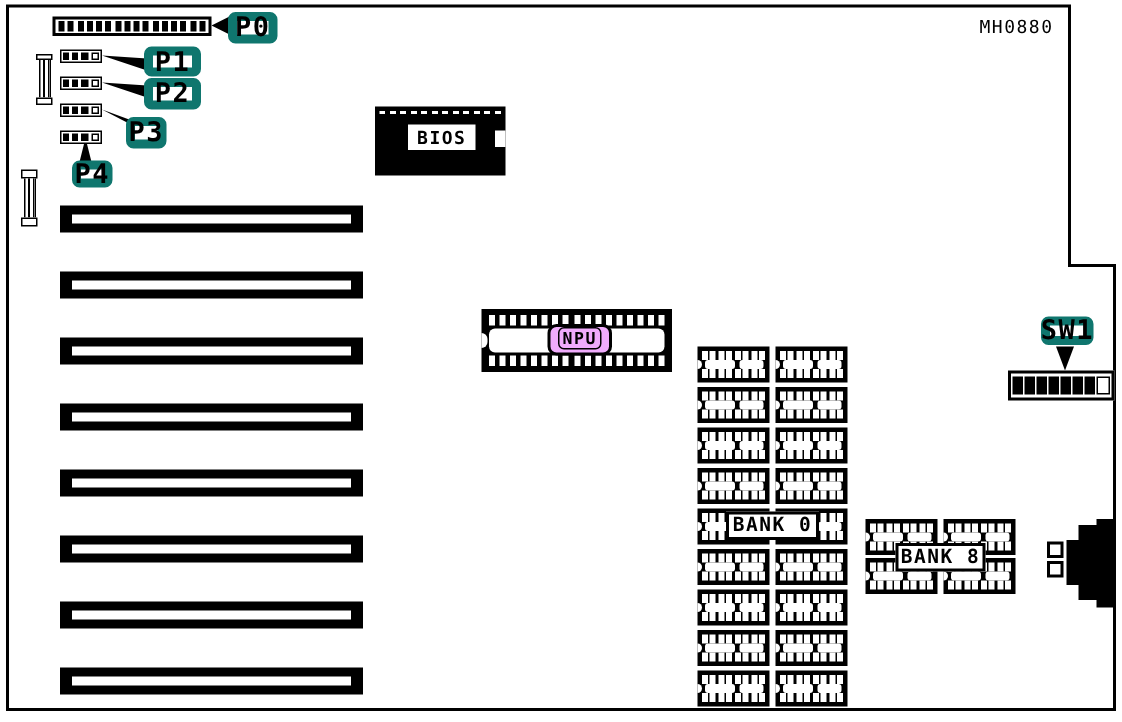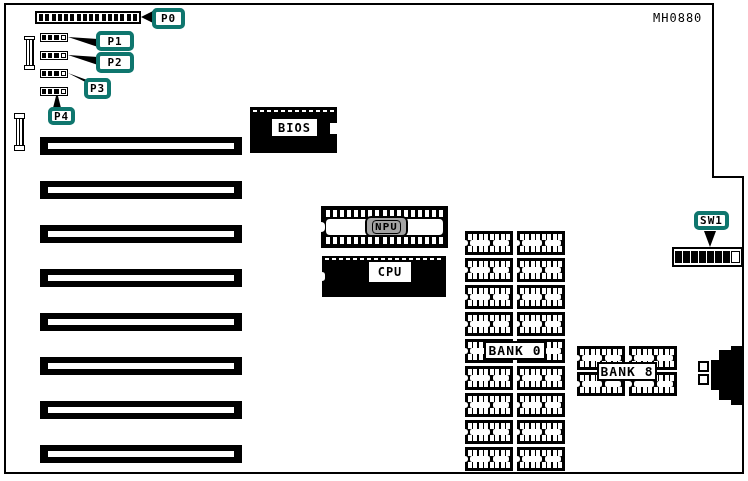--- a/index.html
+++ b/index.html
@@ -2,23 +2,23 @@
 <html><head>
 <meta charset="utf-8">
 <style>
   html,body{margin:0;padding:0;background:#fff;}
   .board{position:relative;width:748px;height:481px;background:#fff;
          font-family:"DejaVu Sans Mono",monospace;color:#000;overflow:hidden;}
   .abs{position:absolute;}
   svg.overlay{position:absolute;left:0;top:0;width:748px;height:481px;}
 
   
-  .callout{position:absolute;background:#fff;border:4px solid #0f766e;border-radius:5px;
+  .callout{position:absolute;background:#fff;border:6px solid #0f766e;border-radius:5px;
            display:flex;align-items:center;justify-content:center;
-           font-size:11px;font-weight:bold;letter-spacing:1px;box-sizing:border-box;}
+           font-size:18px;font-weight:bold;letter-spacing:1px;box-sizing:border-box;}
 
   
   .p0hdr{position:absolute;left:35px;top:11px;width:106px;height:13px;border:2px solid #000;
          background:#fff;display:flex;align-items:center;justify-content:space-between;
          padding:0 2px;box-sizing:border-box;}
   .hpin{width:4px;height:7px;background:#000;}
 
   
   .sconn{position:absolute;left:40px;width:28px;height:9px;border:1px solid #000;background:#fff;
          display:flex;align-items:center;gap:2px;padding:0 1px;box-sizing:border-box;}
@@ -46,22 +46,22 @@
   .rnotch{position:absolute;right:0;top:16px;width:7px;height:11px;background:#fff;}
   .lnotch{position:absolute;left:0;top:16px;width:3px;height:9px;background:#fff;border-radius:0 4px 4px 0;}
 
   
   .npu{position:absolute;left:321px;top:206px;width:127px;height:42px;background:#000;}
   .npu .prow{position:absolute;left:5px;right:5px;height:7px;display:flex;justify-content:space-between;}
   .npu .pr-top{top:4px;} .npu .pr-bot{bottom:4px;}
   .npu .npin{width:4px;height:7px;background:#fff;}
   .npu .mid{position:absolute;left:5px;top:13px;right:5px;bottom:13px;background:#fff;border-radius:4px;}
   .npu .nnotch{position:absolute;left:0;top:16px;width:4px;height:10px;background:#fff;border-radius:0 5px 5px 0;}
-  .npulabel{position:absolute;left:365px;top:216px;width:43px;height:21px;background:#a3a3a3;border:2px solid #000;
-            border-radius:6px;display:flex;align-items:center;justify-content:center;box-sizing:border-box;font-family:Liberation Mono, monospace;}
+  .npulabel{position:absolute;left:365px;top:216px;width:43px;height:21px;background:#f0abfc;border:2px solid #000;
+            border-radius:6px;display:flex;align-items:flex-start;justify-content:center;box-sizing:border-box;}
   .npulabel .inner{border:1px solid #000;border-radius:4px;padding:0 2px;font-size:11px;font-weight:bold;letter-spacing:1px;}
 
   
   .mchip{position:absolute;width:48px;height:24px;background:#000;}
   .mpins{position:absolute;left:3px;right:3px;height:6px;display:flex;justify-content:space-between;}
   .mtop{top:3px;} .mbot{bottom:3px;}
   .mpin{width:4px;height:6px;background:#fff;}
   .mbar{position:absolute;top:9px;height:6px;background:#fff;border-radius:2px;}
   .mbar1{left:5px;width:20px;} .mbar2{left:28px;width:16px;}
   .mnotch{position:absolute;left:0;top:9px;width:3px;height:6px;background:#fff;border-radius:0 3px 3px 0;}
@@ -723,21 +723,21 @@
     <div class="fcap" style="height:4px;"></div>
     <div class="fbody" style="width:8px;height:25px;"></div>
     <div class="fcap" style="height:5px;"></div>
   </div>
   <div class="fuse" style="left:14px;top:113px;width:11px;">
     <div class="fcap" style="height:6px;"></div>
     <div class="fbody" style="width:8px;height:26px;"></div>
     <div class="fcap" style="height:6px;"></div>
   </div>
 
-  <div class="bigchip" style="left:250px;top:71px;width:87px;height:46px;margin-top:36px;">
+  <div class="bigchip" style="left:250px;top:71px;width:87px;height:46px;">
     <div class="dashline"></div>
     <div class="rnotch"></div>
     <div class="chiplabel" style="left:22px;top:12px;width:45px;height:17px;">BIOS</div>
   </div>
 
   <div class="npu">
     <div class="prow pr-top" id="npu-top">
         <div class="npin"></div>
         <div class="npin"></div>
         <div class="npin"></div>
@@ -775,25 +775,20 @@
         <div class="npin"></div>
         <div class="npin"></div>
       </div>
     <div class="mid"></div>
     <div class="nnotch"></div>
   </div>
   <div class="npulabel">
     <span class="inner">NPU</span>
   </div>
 
-  <div class="bigchip" style="left:322px;top:256px;width:124px;height:41px;">
-    <div class="dashline" style="top:2px;"></div>
-    <div class="lnotch"></div>
-    <div class="chiplabel" style="left:47px;top:6px;width:42px;height:20px;">CPU</div>
-  </div>
 
   <div class="banklabel" style="left:484px;top:341px;width:62px;height:19px;">BANK 0</div>
   <div class="banklabel" style="left:597px;top:362px;width:60px;height:19px;">BANK 8</div>
 
   <div class="sw1" id="sw1">
       <div class="swcell"></div>
       <div class="swcell"></div>
       <div class="swcell"></div>
       <div class="swcell"></div>
       <div class="swcell"></div>

